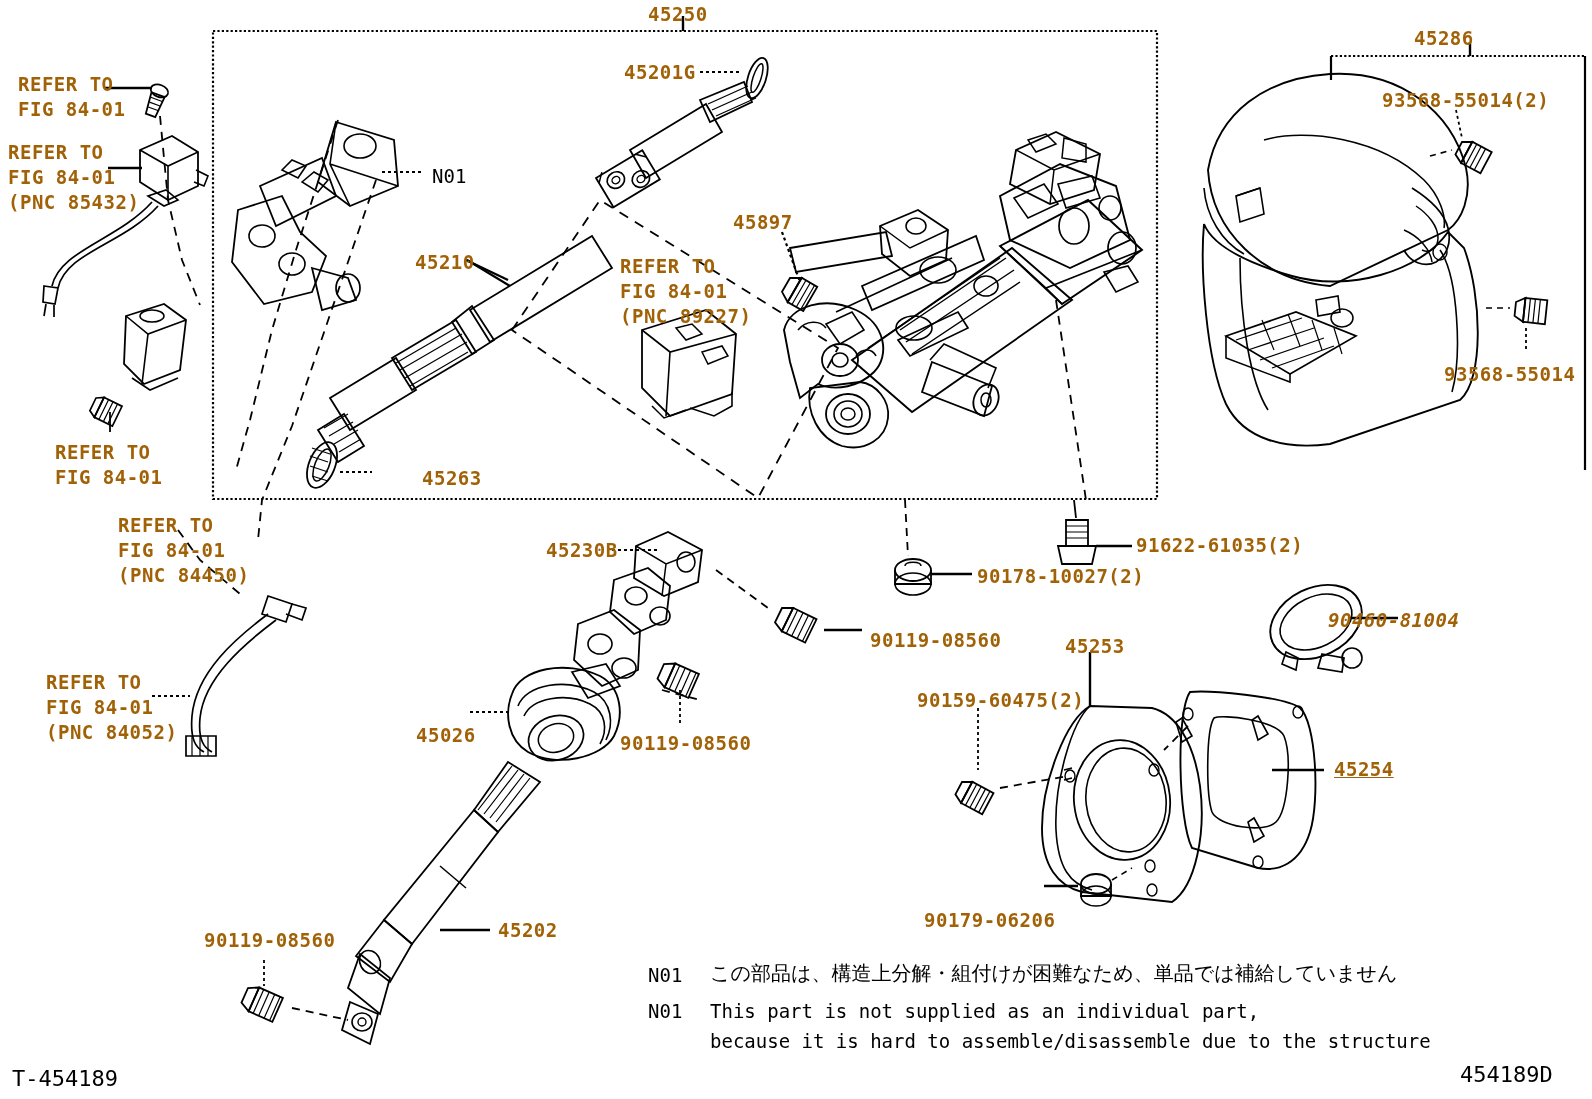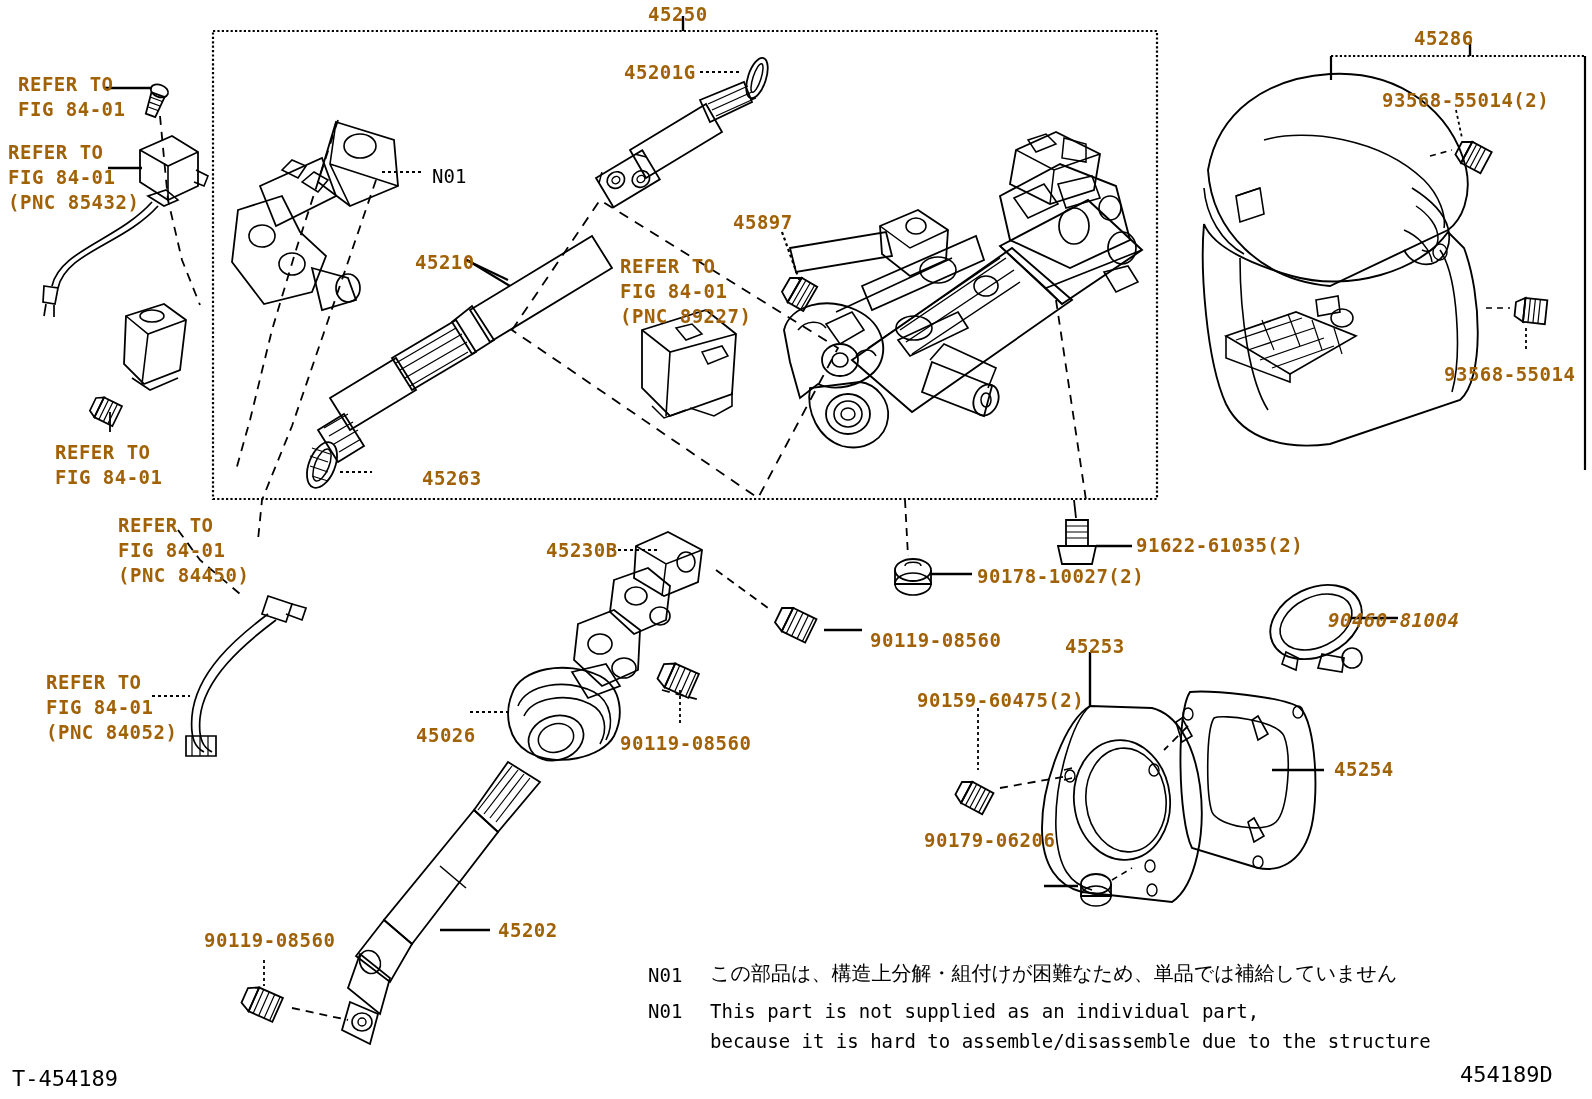--- a/index.html
+++ b/index.html
@@ -426,22 +426,22 @@
     <div class="lbl" style="left: 1444px; top: 362px;">93568-55014</div>
     <div class="lbl" style="left: 1136px; top: 533px; text-align: right;">91622-61035(2)</div>
     <div class="lbl" style="left: 977px; top: 564px;">90178-10027(2)</div>
     <div class="lbl" style="left: 546px; top: 538px;">45230B</div>
     <div class="lbl" style="left: 870px; top: 628px;">90119-08560</div>
     <div class="lbl" style="left: 620px; top: 731px;">90119-08560</div>
     <div class="lbl" style="left: 416px; top: 705px; margin-top: 18px;">45026</div>
     <div class="lbl" style="left: 1065px; top: 634px;">45253</div>
     <div class="lbl" style="left: 917px; top: 688px;">90159-60475(2)</div>
     <div class="lbl" style="left: 1328px; top: 608px; font-style: italic;">90460-81004</div>
-    <div class="lbl" style="left: 1334px; top: 757px;">45254</div>
-    <div class="lbl" style="left: 924px; top: 828px;">90179-06206</div>
+    <div class="lbl" style="left: 1334px; top: 757px; text-decoration: underline;">45254</div>
+    <div class="lbl" style="left: 924px; top: 908px;">90179-06206</div>
     <div class="lbl" style="left: 498px; top: 918px;">45202</div>
     <div class="lbl" style="left: 204px; top: 928px;">90119-08560</div>
     <div class="lbl" style="left: 18px; top: 72px;"><div>REFER TO</div><div>FIG 84-01</div></div>
     <div class="lbl" style="left: 8px; top: 140px;"><div>REFER TO</div><div>FIG 84-01</div><div>(PNC 85432)</div></div>
     <div class="lbl" style="left: 55px; top: 440px;"><div>REFER TO</div><div>FIG 84-01</div></div>
     <div class="lbl" style="left: 118px; top: 513px;"><div>REFER TO</div><div>FIG 84-01</div><div>(PNC 84450)</div></div>
     <div class="lbl" style="left: 46px; top: 670px;"><div>REFER TO</div><div>FIG 84-01</div><div>(PNC 84052)</div></div>
     <div class="lbl" style="left: 620px; top: 254px;"><div>REFER TO</div><div>FIG 84-01</div><div>(PNC 89227)</div></div>
     <div class="note" style="left: 648px; top: 960px;">N01</div>
     <div class="note jp" style="left: 710px; top: 958px;"><div>この部品は、構造上分解・組付けが困難なため、単品では補給していません</div></div>

